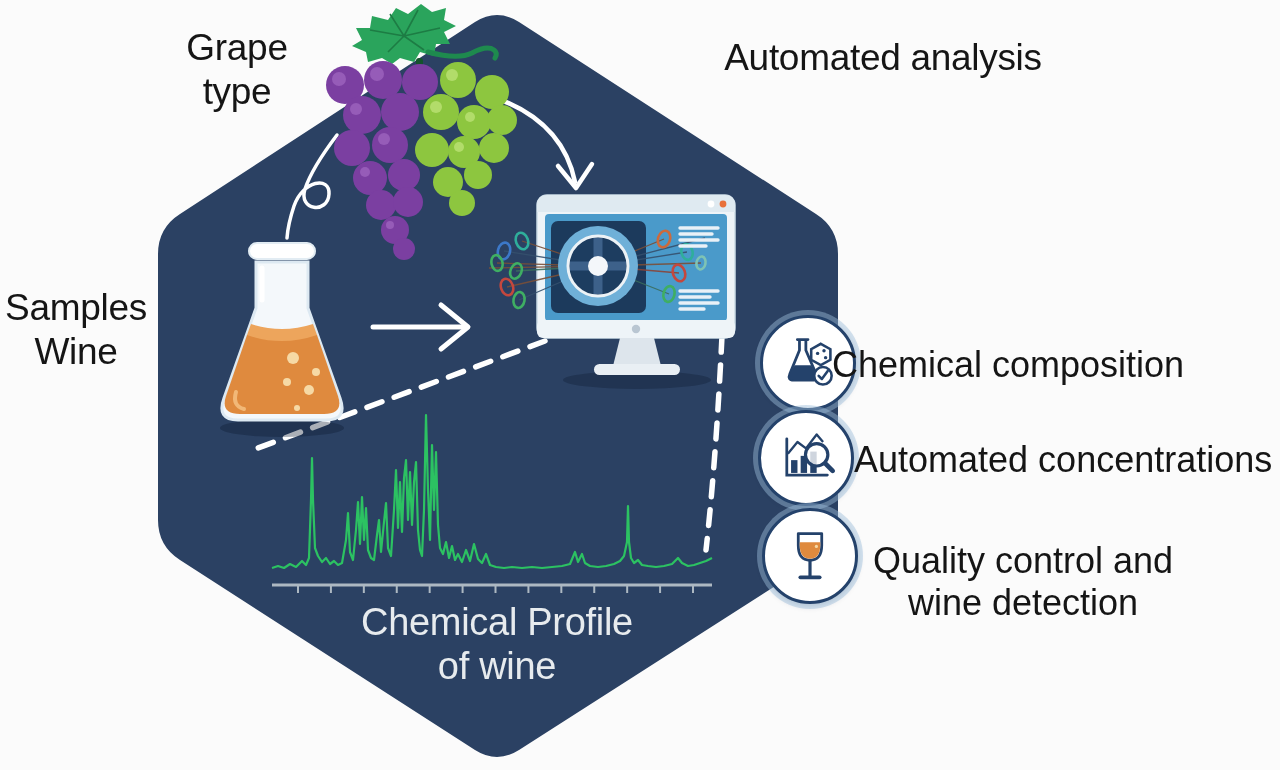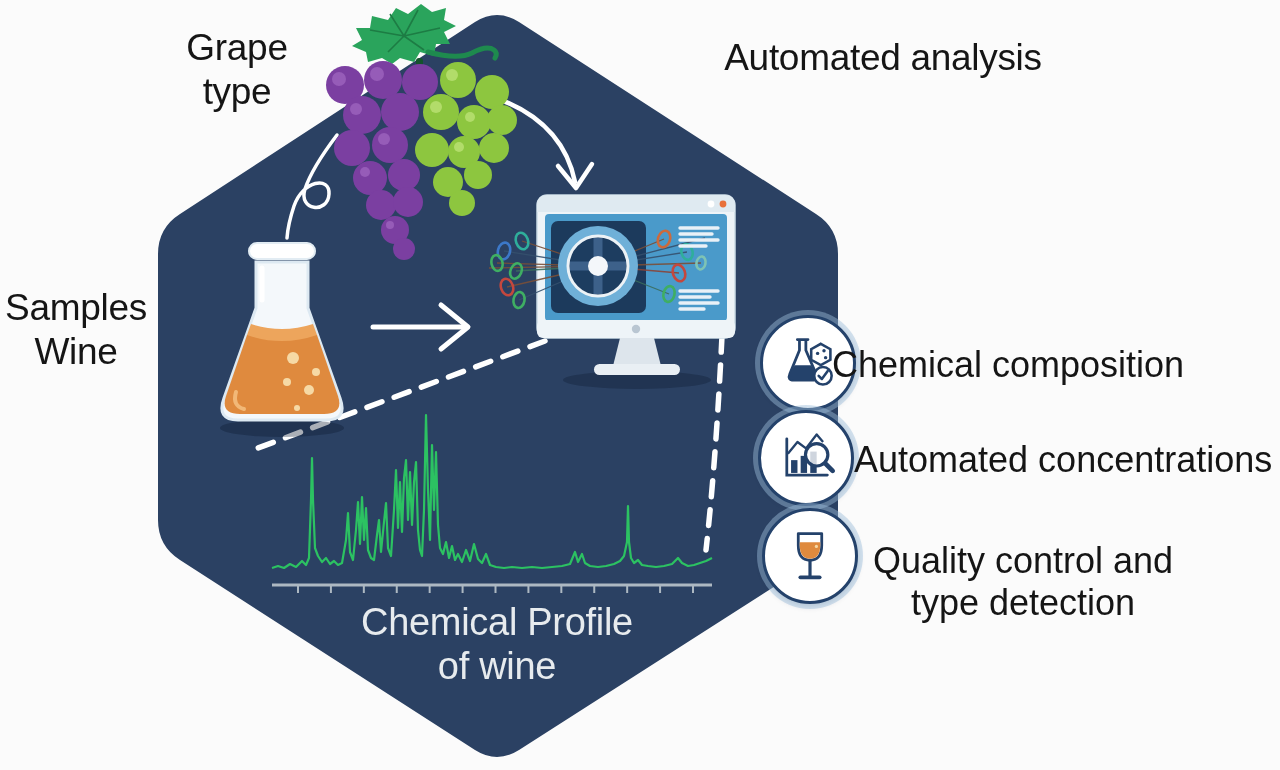--- a/index.html
+++ b/index.html
@@ -256,14 +256,14 @@
   <svg width="64" height="64" viewBox="0 0 60 60">
     <path d="M19,9 L41,9 L41,20 Q41,34 30,34 Q19,34 19,20 Z" fill="#ffffff" stroke="var(--c-icon-navy,#24426b)" stroke-width="2.6" stroke-linejoin="round"></path>
     <path class="wine" d="M20.4,17 L39.6,17 L39.6,20 Q39.6,32.6 30,32.6 Q20.4,32.6 20.4,20 Z"></path>
     <circle cx="36" cy="21" r="1.5" fill="#f6d9a5"></circle>
     <path d="M30,34 L30,48" stroke="var(--c-icon-navy,#24426b)" stroke-width="3" stroke-linecap="round"></path>
     <path d="M21,50 L39,50" stroke="var(--c-icon-navy,#24426b)" stroke-width="3.6" stroke-linecap="round"></path>
   </svg>
 </div>
 <div class="out-lbl center" style="left:858px;top:517px;width:330px;margin-top:23px;">
   <div>Quality control and</div>
-  <div>type detection</div>
+  <div>wine detection</div>
 </div>
 
 </body></html>

